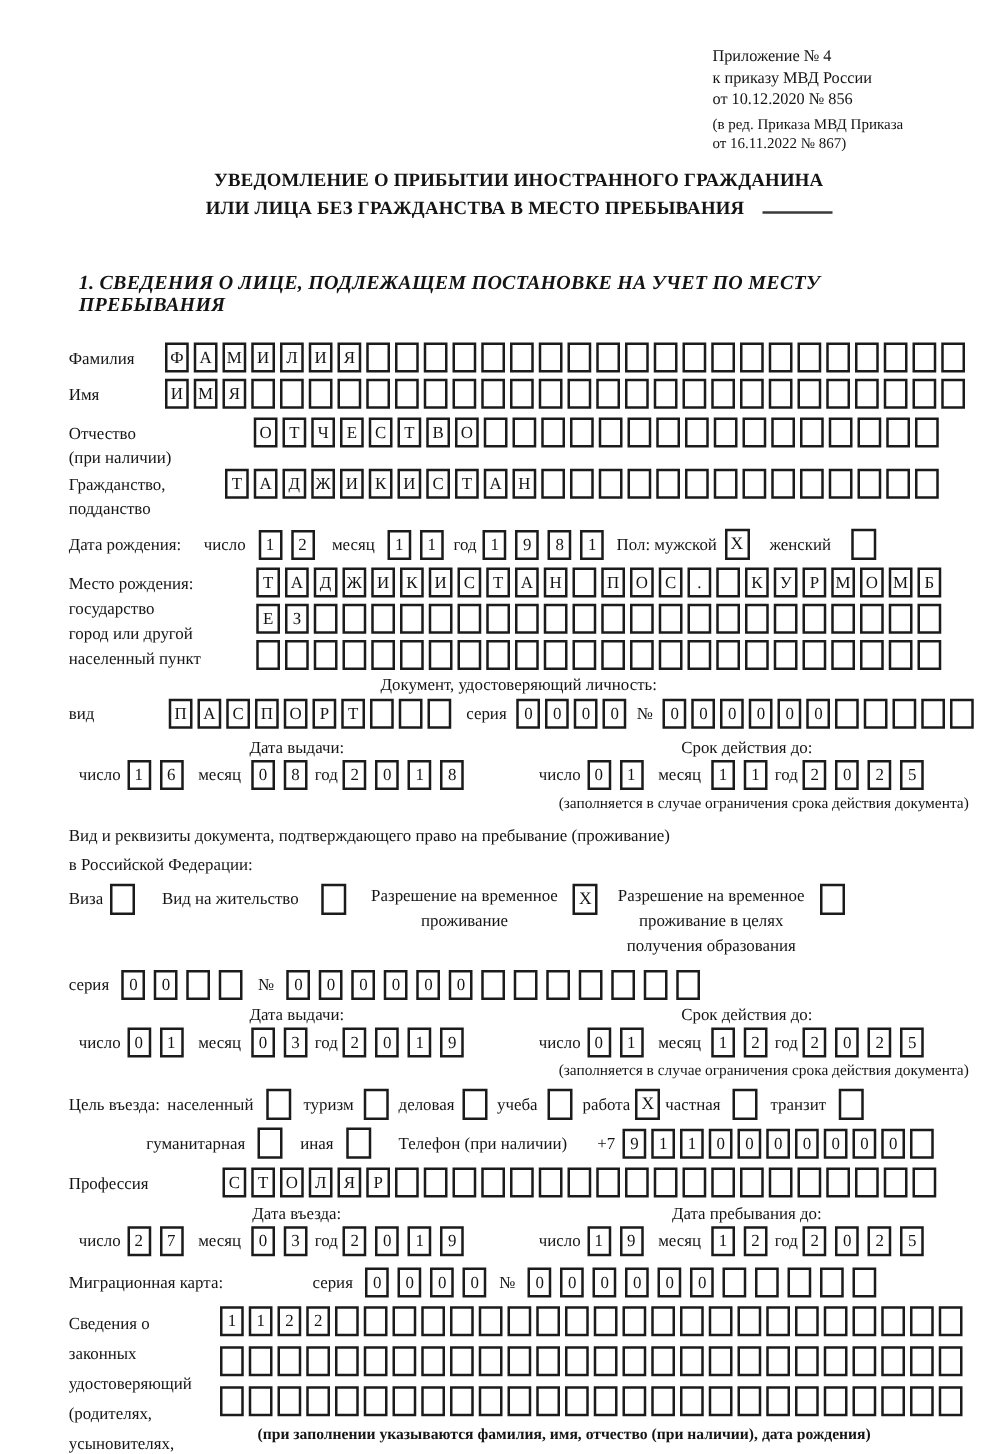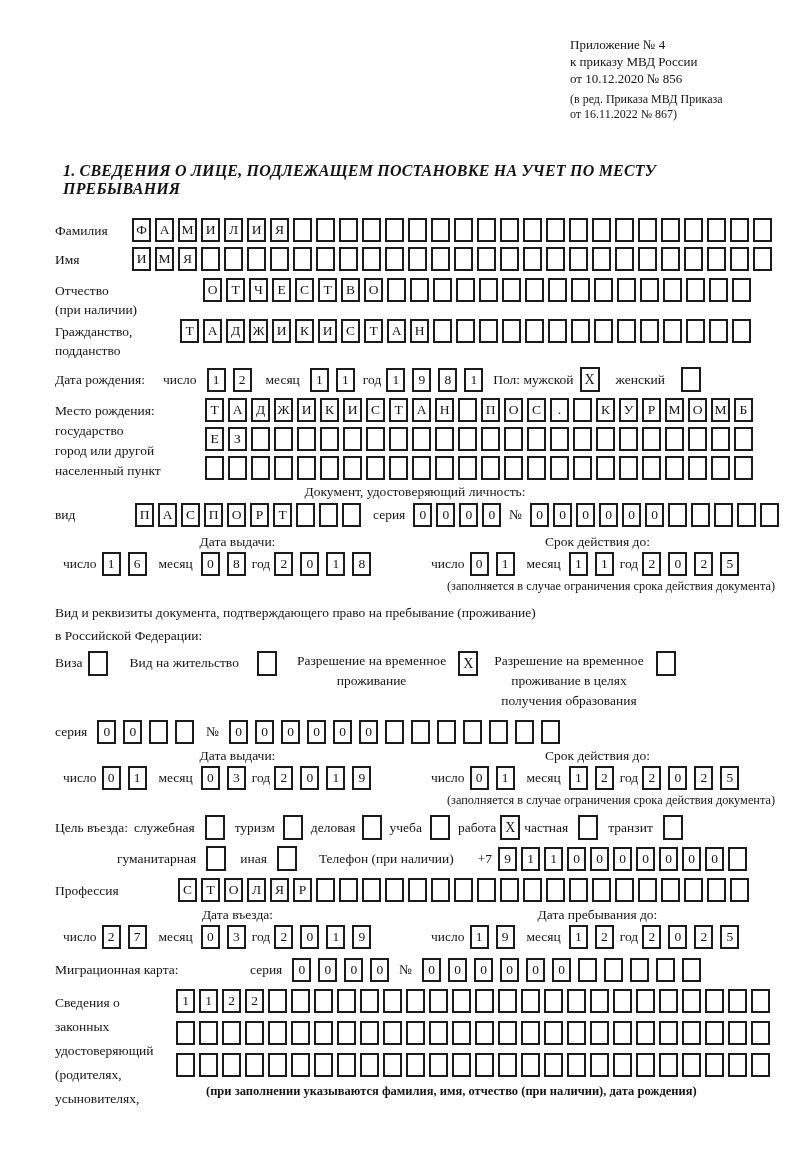--- a/index.html
+++ b/index.html
@@ -52,20 +52,26 @@
     <div>Приложение № 4</div>
     <div>к приказу МВД России</div>
     <div>от 10.12.2020 № 856</div>
     <div class="rev">
       <div>(в ред. Приказа МВД Приказа</div>
       <div>от 16.11.2022 № 867)</div>
     </div>
   </div>
 
 
+  <div class="title">
+    <div>УВЕДОМЛЕНИЕ О ПРИБЫТИИ ИНОСТРАННОГО ГРАЖДАНИНА</div>
+    <div>
+      <span>ИЛИ ЛИЦА БЕЗ ГРАЖДАНСТВА В МЕСТО ПРЕБЫВАНИЯ</span><span class="uline"></span>
+    </div>
+  </div>
 
   <div class="sec">1. СВЕДЕНИЯ О ЛИЦЕ, ПОДЛЕЖАЩЕМ ПОСТАНОВКЕ НА УЧЕТ ПО МЕСТУ ПРЕБЫВАНИЯ</div>
 
   <div class="frow" style="margin-top:20px">
     <div class="lbl" style="width:77px">Фамилия</div>
     <div class="cellrow">
         <span class="cell">Ф</span>
         <span class="cell">А</span>
         <span class="cell">М</span>
         <span class="cell">И</span>
@@ -531,21 +537,21 @@
           <span class="cell">2</span>
           <span class="cell">5</span>
         </span>
     </div>
   </div>
   <div class="note">(заполняется в случае ограничения срока действия документа)</div>
 
   <div class="frow inline" style="margin-top:7px">
     <span class="dlbl">Цель въезда:</span>
     <span class="gap" style="width:6px"></span>
-    <span class="dlbl">служебная</span>
+    <span class="dlbl">населенный</span>
     <span class="gap" style="width:10px"></span>
     <span class="chk"></span>
     <span class="gap" style="width:10px"></span>
     <span class="dlbl">туризм</span>
     <span class="gap" style="width:8px"></span>
     <span class="chk"></span>
     <span class="gap" style="width:8px"></span>
     <span class="dlbl">деловая</span>
     <span class="gap" style="width:6px"></span>
     <span class="chk"></span>

